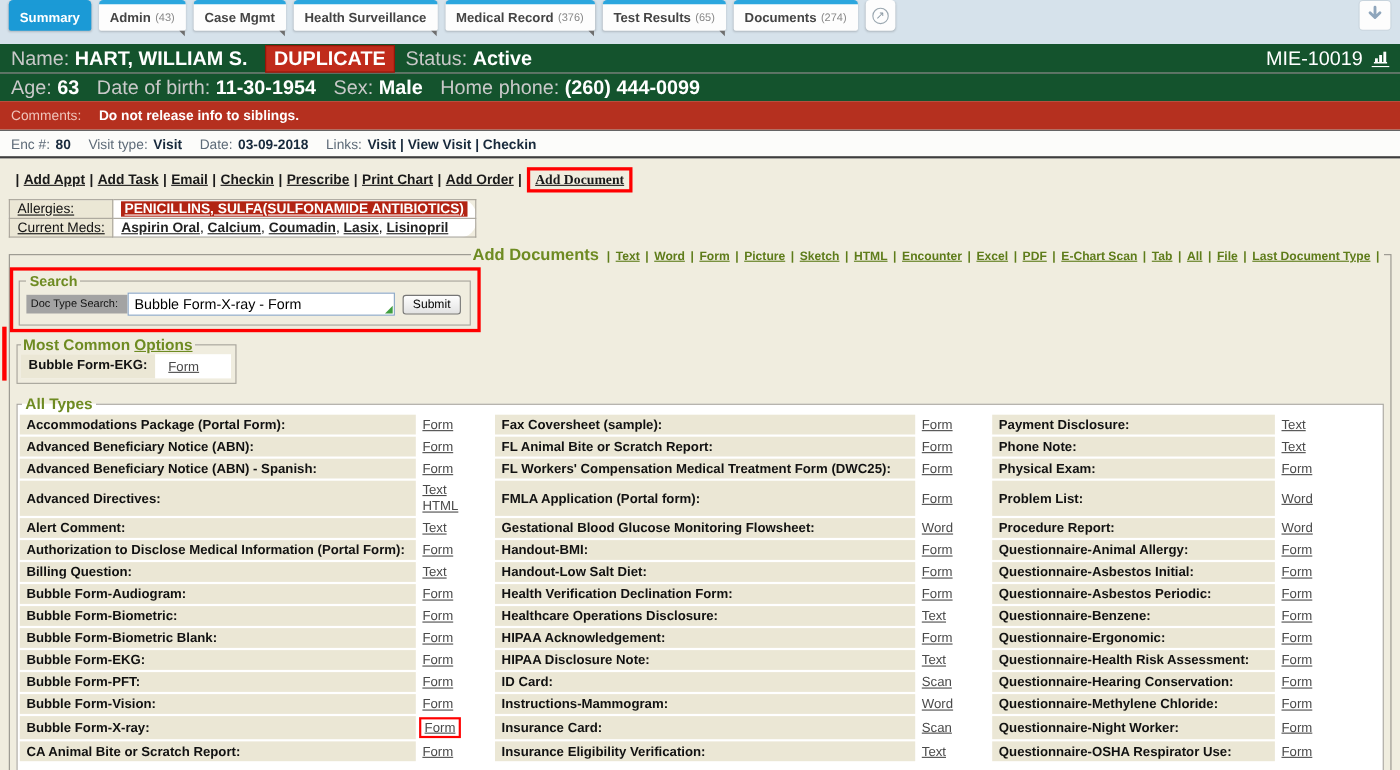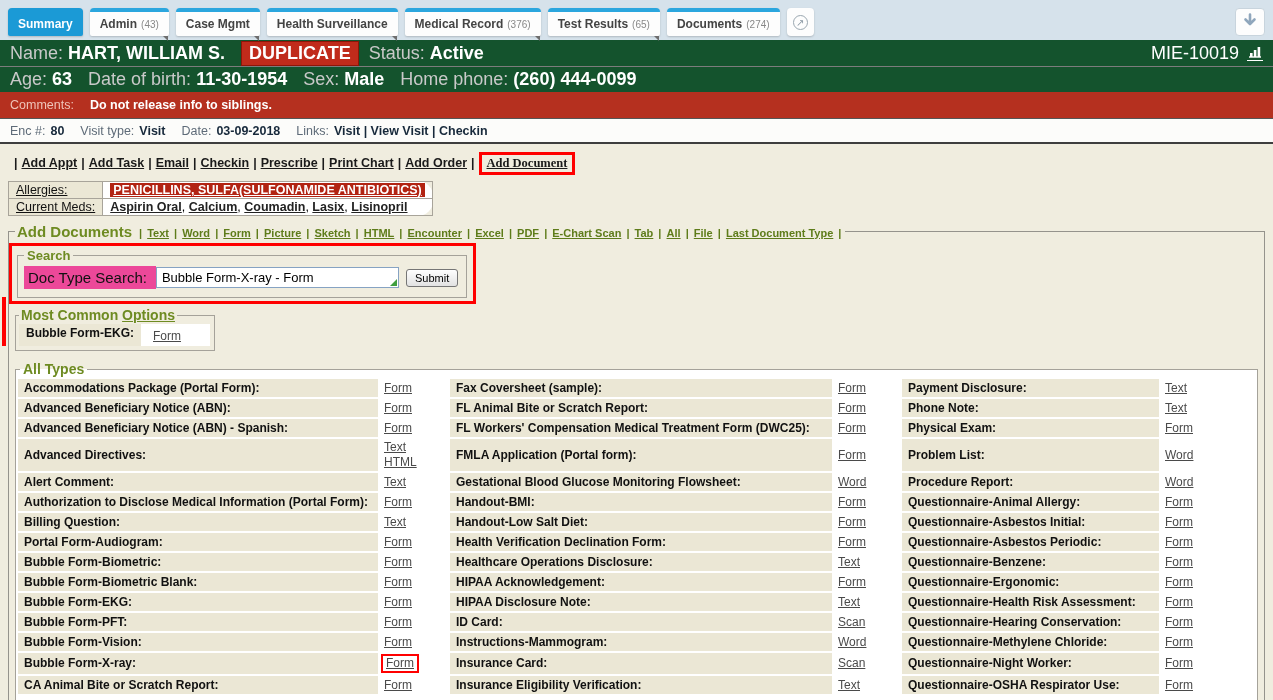--- a/index.html
+++ b/index.html
@@ -1,20 +1,20 @@
 <!DOCTYPE html>
 <html><head>
 <meta charset="utf-8">
 <style>
   * { box-sizing: border-box; }
   body { margin:0; font-family:"Liberation Sans", sans-serif; }
   .page { width:1273px; height:700px; overflow:hidden; background:#F0EDDF; position:relative; }
 
   
-  .tabbar { background:#D6E2EB; height:40px; display:flex; align-items:flex-end; padding:0 8px; }
+  .tabbar { background:#D6E2EB; height:40px; display:flex; align-items:flex-start; padding:0 8px; }
   .tabs { display:flex; align-items:flex-end; gap:7px; }
   .tab { position:relative; background:#FDFDFD; border-top:4px solid #2BA6DE; border-radius:4px 4px 2px 2px;
          height:28px; margin-bottom:4px; padding:0 10px; display:flex; align-items:center; gap:4px;
          font-size:12px; font-weight:bold; color:#444; box-shadow:0 1px 2px rgba(0,0,0,.18); cursor:pointer; white-space:nowrap; }
   .tab.active { background:#1B9AD6; border-top-color:#1B9AD6; color:#fff; }
   .tab-count { font-weight:normal; font-size:10px; color:#888; }
   .tab-corner { position:absolute; right:1px; bottom:-5px; width:0; height:0;
                 border-top:5px solid #6E6E6E; border-left:5px solid transparent; }
   .tab-ext { background:#FDFDFD; border-radius:4px; height:28px; width:27px; margin-bottom:4px;
              display:flex; align-items:center; justify-content:center; box-shadow:0 1px 2px rgba(0,0,0,.18); cursor:pointer; }
@@ -55,30 +55,30 @@
 
   table.allergy { border-collapse:collapse; background:#fff; margin:0 0 7px 0;border-radius:15px; }
   table.allergy td { border:1px solid #A8A49A; padding:1px 7px; font-size:12.5px; }
   table.allergy td.k { background:#EBE7D5; }
   table.allergy td.k a { color:#111; }
   .allergy-val { background:#B22413; color:#fff; font-weight:bold; text-decoration:underline; padding:0 3px; cursor:pointer; }
   .meds a { color:#222; font-weight:bold; }
 
   fieldset { margin:0; padding:0; border:1px solid #A5A29A; }
   .adddocs { border:1px solid #95938C; padding:3px 6px 40px 6px; background:transparent; }
-  .adddocs > legend { display:flex; align-items:baseline; gap:7px; padding:0 4px 0 2px; }
+  .adddocs > legend { display:flex; align-items:baseline; gap:7px; padding:0 4px 0 2px;text-align:right; }
   .ad-title { color:#6E8B22; font-weight:bold; font-size:15px; }
   .ad-links { font-size:11px; font-weight:bold; color:#5E7C1A; }
   .ad-links a { color:#5E7C1A; margin:0 2px; }
 
   .search-wrap { border:3px solid #FF0000; width:fit-content; padding:2px 6px 3px 5px; margin-left:-6px; }
   .search-fs { padding:1px 8px 8px 6px; width:402px; }
   .search-fs legend { color:#6E8B22; font-weight:bold; font-size:13px; padding:0 3px; }
   .search-row { display:flex; align-items:center; margin-top:2px; }
-  .search-label { background:#ec4899; padding:3px 9px 3px 4px; font-size:15px; color:#111; white-space:nowrap; }
+  .search-label { background:#a3a3a3; padding:3px 9px 3px 4px; font-size:10px; color:#111; white-space:nowrap; }
   .input-wrap { position:relative; display:inline-flex; }
   .doc-input { width:243px; height:21px; border:1px solid #86A3C3; font-size:13px; padding:0 5px; font-family:inherit; }
   .combo-grip { position:absolute; right:2px; bottom:2px; width:0; height:0;
                 border-left:7px solid transparent; border-bottom:7px solid #3F9E3F; }
   .submit-btn { margin-left:7px; font-size:11px; padding:2px 8px; border:1px solid #767676; border-radius:3px;
                 background:linear-gradient(#FEFEFE,#E2E2E2); font-family:inherit; cursor:pointer; }
 
   .red-vline { position:absolute; left:2px; top:297px; width:4px; height:49px; background:#FF0000; }
 
   .common-fs { width:fit-content; min-width:200px; padding:1px 4px 4px 3px; margin-top:3px; }
@@ -397,21 +397,21 @@
               <div class="t-gap"></div>
               <div class="t-label">
                 <span>Questionnaire-Asbestos Initial:</span>
               </div>
               <div class="t-link">
                 <a>Form</a>
               </div>
             </div>
             <div class="t-row">
               <div class="t-label">
-                <span>Portal Form-Audiogram:</span>
+                <span>Bubble Form-Audiogram:</span>
               </div>
               <div class="t-link">
                 <a>Form</a>
               </div>
               <div class="t-gap"></div>
               <div class="t-label">
                 <span>Health Verification Declination Form:</span>
               </div>
               <div class="t-link">
                 <a>Form</a>

